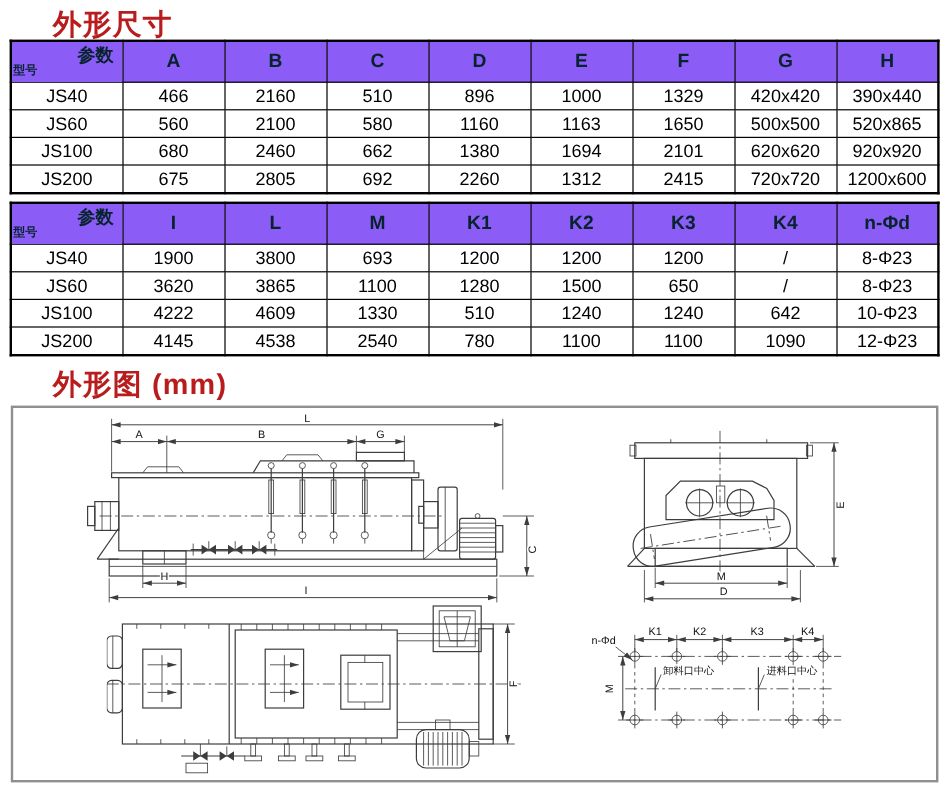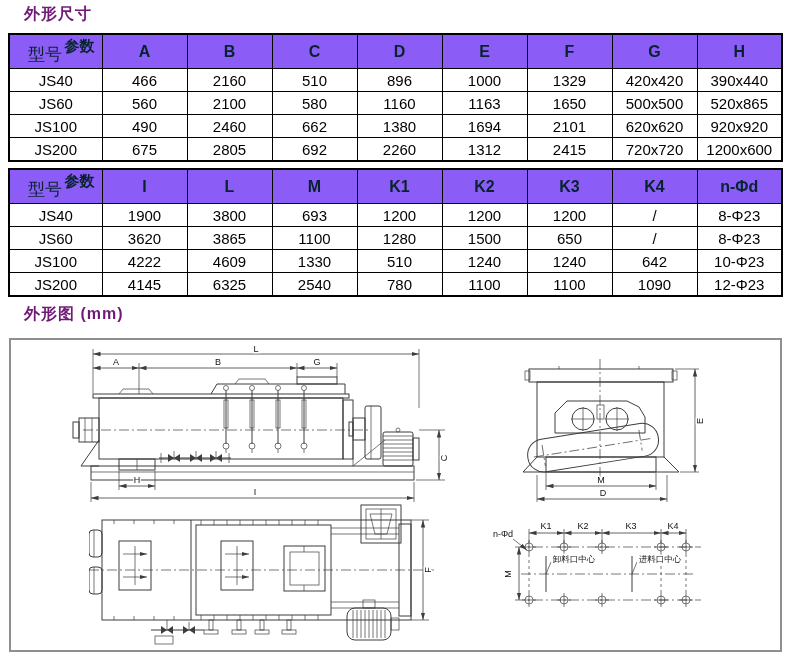--- a/index.html
+++ b/index.html
@@ -1,35 +1,35 @@
 <!DOCTYPE html>
 <html><head>
 <meta charset="utf-8">
 <style>
   html,body{margin:0;padding:0;}
   body{width:790px;height:659px;position:relative;background:#fff;
        font-family:"Liberation Sans",sans-serif;overflow:hidden;}
-  .title{position:absolute;left:24px;margin:0;font-size:16px;font-weight:bold;color:#701a75;letter-spacing:1px;}
+  .title{position:absolute;left:44px;margin:0;font-size:24px;font-weight:bold;color:#b91c1c;letter-spacing:1px;}
   .t1{top:4px}
   .t2{top:304px}
 
   table.spec{position:absolute;left:8px;width:775px;border-collapse:collapse;
              table-layout:fixed;border:2px solid #000;background:#fff;}
   #table1{top:33px}
   #table2{top:168px}
   .spec th,.spec td{border:1px solid #000;text-align:center;vertical-align:middle;padding:0;}
   .spec thead th{background:#8b5cf6;height:33px;font-size:16px;font-weight:bold;color:#06232e;}
   .spec tbody td{height:22px;font-size:15px;color:#000;background:#fff;}
   th.corner{position:relative;
     background-color:#b7e1f4;
     background-image:linear-gradient(to bottom right,
       rgba(0,0,0,0) calc(50% - 1px), #000 calc(50% - 1px),
       #000 calc(50% + 0.3px), rgba(0,0,0,0) calc(50% + 0.3px));}
   th.corner .ctop{position:absolute;top:2px;right:7px;font-size:15px;font-weight:bold;}
-  th.corner .cbot{position:absolute;bottom:2px;left:18px;font-size:17px;font-weight:normal;}
+  th.corner .cbot{position:absolute;bottom:2px;left:1px;font-size:10px;font-weight:bold;}
 
   .drawing-box{position:absolute;left:9px;top:338px;width:769px;height:310px;
                border:2px solid #8f8f8f;background:#fff;}
   .drawing-box svg{position:absolute;}
   #sv-side{left:58px;top:4px;}
   #sv-end{left:488px;top:15px;}
   #sv-top{left:78px;top:164px;}
   #sv-bolt{left:478px;top:164px;}
 
   .ln{stroke:#3d3d3d;fill:none;stroke-width:1;}
@@ -94,21 +94,21 @@
         <td>2100</td>
         <td>580</td>
         <td>1160</td>
         <td>1163</td>
         <td>1650</td>
         <td>500x500</td>
         <td>520x865</td>
       </tr>
       <tr>
         <td>JS100</td>
-        <td>490</td>
+        <td>680</td>
         <td>2460</td>
         <td>662</td>
         <td>1380</td>
         <td>1694</td>
         <td>2101</td>
         <td>620x620</td>
         <td>920x920</td>
       </tr>
       <tr>
         <td>JS200</td>
@@ -182,21 +182,21 @@
         <td>1330</td>
         <td>510</td>
         <td>1240</td>
         <td>1240</td>
         <td>642</td>
         <td>10-Φ23</td>
       </tr>
       <tr>
         <td>JS200</td>
         <td>4145</td>
-        <td>6325</td>
+        <td>4538</td>
         <td>2540</td>
         <td>780</td>
         <td>1100</td>
         <td>1100</td>
         <td>1090</td>
         <td>12-Φ23</td>
       </tr>
     </tbody>
 </table>
 

